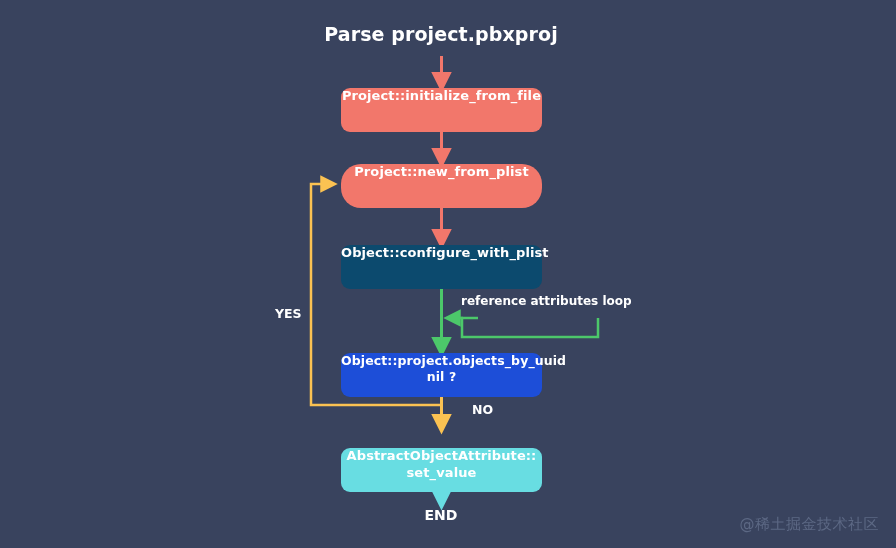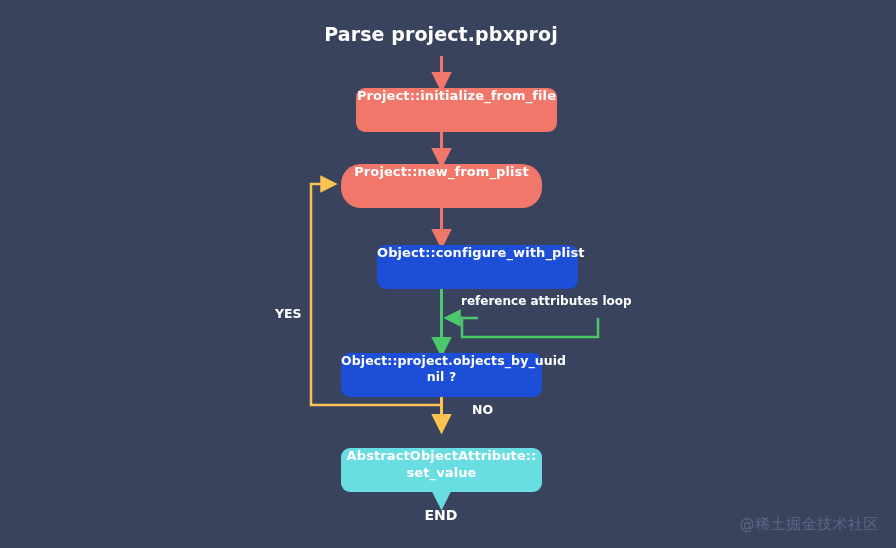--- a/index.html
+++ b/index.html
@@ -52,33 +52,31 @@
   
   #node-title {
     left: 301px; top: 22px; width: 280px; height: 32px;
     font-size: 19px;
     color: #ffffff;
   }
   #node-initialize {
     left: 341px; top: 88px; width: 201px; height: 44px;
     background: #f2776b;
     font-size: 13px;
-    margin-left: 15px;
   }
   #node-new-from-plist {
     left: 341px; top: 164px; width: 201px; height: 44px;
     background: #f2776b;
     font-size: 13px;
     border-radius: 20px;
   }
   #node-configure {
     left: 341px; top: 245px; width: 201px; height: 44px;
-    background: #1d4ed8;
+    background: #0c4a6e;
     font-size: 13px;
-    margin-left: 36px;
   }
   #node-objects-by-uuid {
     left: 341px; top: 353px; width: 201px; height: 44px;
     background: #1d4ed8;
     font-size: 12.5px;
   }
   #node-set-value {
     left: 341px; top: 448px; width: 201px; height: 44px;
     background: #68dde2;
     font-size: 13px;

